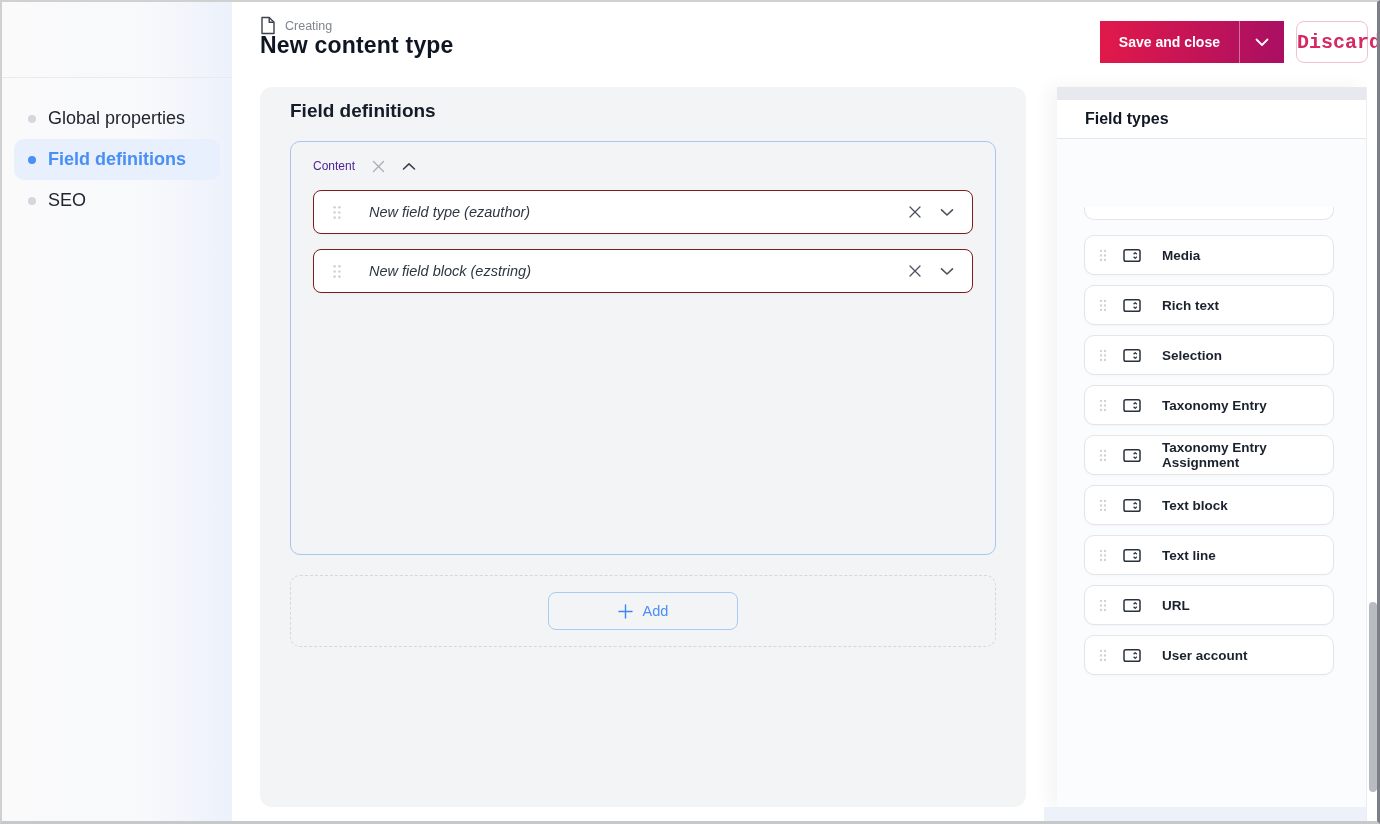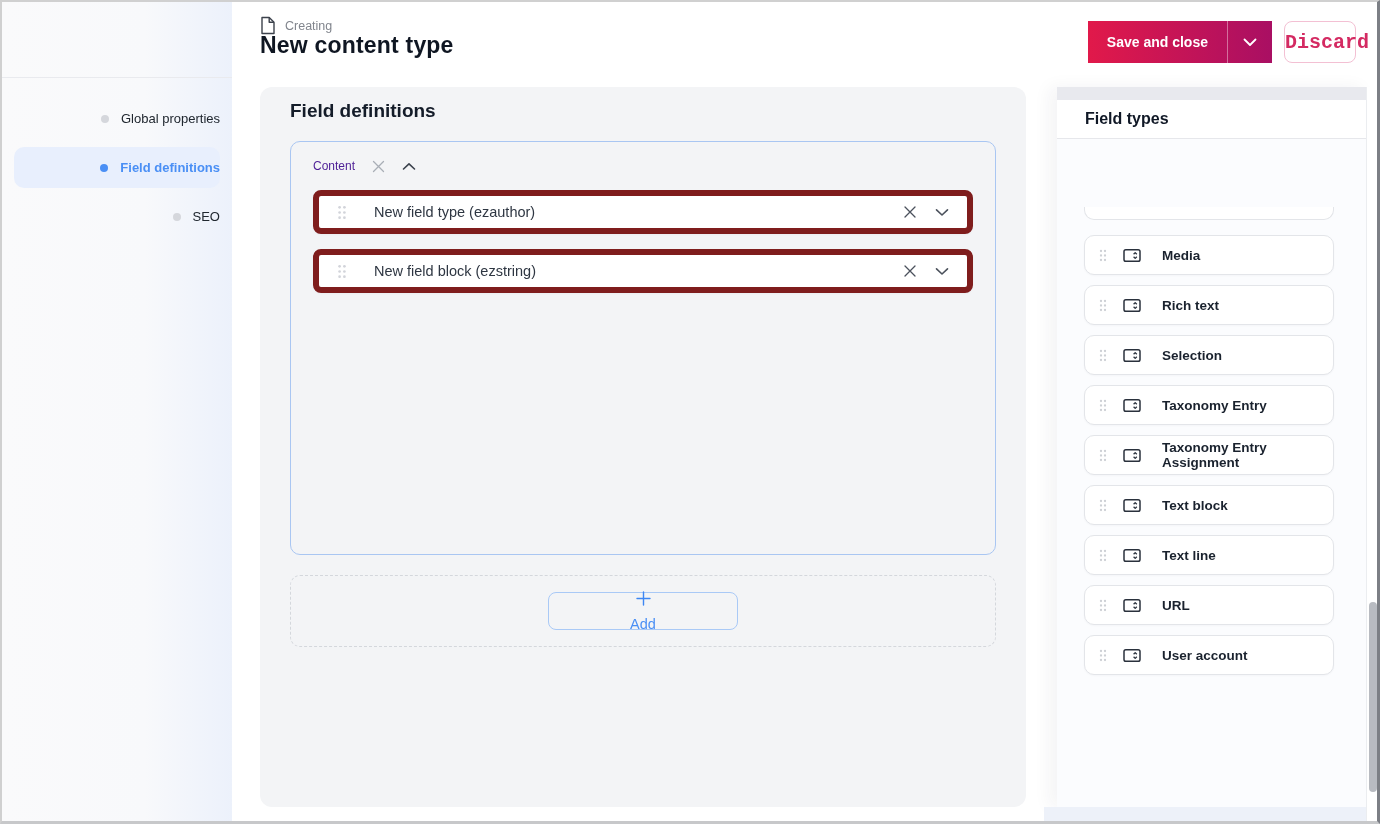--- a/index.html
+++ b/index.html
@@ -8,27 +8,27 @@
   .window{
     position:relative; width:1380px; height:824px; background:#fff; overflow:hidden;
     border-top:2px solid #d0d0d0; border-left:2px solid #d0d0d0;
     border-bottom:3px solid #c7c8ca; border-right:3px solid #7c7f85;
   }
   
   .sidebar{ position:absolute; left:0; top:0; bottom:0; width:230px;
     background:linear-gradient(90deg,#fafafb 0%,#f8f9fb 62%,#ecf1fb 100%); }
   .sidebar-divider{ position:absolute; left:0; right:0; top:75px; height:1px; background:#e9eaee; }
   .side-nav{ position:absolute; top:96px; left:0; right:0; }
-  .nav-item{ height:41px; margin:0 12px 8px 12px; border-radius:10px; display:flex; align-items:center;
-    padding-left:14px; gap:12px; font-size:13px; color:#20272f; cursor:pointer;justify-content:flex-end; }
+  .nav-item{ height:41px; margin:0 12px 0 12px; border-radius:10px; display:flex; align-items:center;
+    padding-left:14px; gap:12px; font-size:18px; color:#20272f; cursor:pointer; }
   .nav-item .dot{ width:8px; height:8px; border-radius:50%; background:#d5d7dc; flex:0 0 auto; }
   .nav-item.active{ background:var(--accent-blue-bg,#e8effd); color:var(--accent-blue,#4a8ff5); font-weight:700; }
   .nav-item.active .dot{ background:var(--accent-blue,#4a8ff5); }
   
-  .header{ position:absolute; left:230px; right:12px; top:0; height:85px; background:#fff; }
+  .header{ position:absolute; left:230px; right:0; top:0; height:85px; background:#fff; }
   .kicker{ position:absolute; left:28px; top:14px; display:flex; align-items:center; gap:9px;
     font-size:12.5px; color:#81858d; }
   .page-title{ position:absolute; left:28px; top:30px; font-size:23px; font-weight:800; color:#0f1622;
     letter-spacing:.2px; }
   .save-group{ position:absolute; top:19px; right:93px; height:42px; display:flex; border-radius:0;
     overflow:hidden; cursor:pointer;
     background:linear-gradient(90deg,var(--brand-gradient-start,#e1194a) 0%,var(--brand-gradient-end,#a90f63) 100%); }
   .save-main{ padding:0 19px; display:flex; align-items:center; color:#fff; font-size:14px; font-weight:700; }
   .save-caret{ width:45px; display:flex; align-items:center; justify-content:center;
     border-left:1px solid rgba(255,255,255,.4); }
@@ -39,31 +39,31 @@
   
   .main-panel{ position:absolute; left:258px; top:85px; width:766px; height:720px;
     background:var(--panel-bg,#f3f4f6); border-radius:12px; }
   .main-heading{ position:absolute; left:30px; top:13px; font-size:19px; font-weight:800; color:#141c29; }
   .group-box{ position:absolute; left:30px; right:30px; top:54px; height:414px;
     border:1px solid #a9c6f2; border-radius:10px; background:transparent; }
   .group-head{ position:absolute; left:22px; top:12px; height:24px; display:flex; align-items:center; gap:16px; }
   .group-name{ font-size:12px; font-weight:500; color:#4c1d95; }
   .icon-btn{ background:none; border:none; padding:0; display:flex; align-items:center; cursor:pointer; }
   .rows{ position:absolute; left:22px; right:22px; top:48px; }
-  .field-row{ height:44px; background:#fff; border:6px solid #7f1d1d; border-radius:8px;
+  .field-row{ height:44px; background:#fff; border:1px solid #7f1d1d; border-radius:8px;
     display:flex; align-items:center; padding:0 18px; margin-bottom:15px;
-    box-shadow:0 1px 2px rgba(25,35,55,.03); }
+    box-shadow:0 1px 2px rgba(25,35,55,.03);font-style:italic; }
   .field-row .handle{ color:#d2d4da; display:flex; cursor:grab; }
   .field-row .row-label{ margin-left:27px; font-size:14.5px; color:#2e3642; flex:1 1 auto; }
   .row-icons{ display:flex; align-items:center; gap:17px; }
   .add-zone{ position:absolute; left:30px; right:30px; top:488px; height:72px;
     border:1px dashed #d4d7dc; border-radius:10px; display:flex; align-items:center; justify-content:center; }
   .add-btn{ width:190px; height:38px; background:transparent; border:1px solid #a9c9f6; border-radius:8px;
     color:var(--accent-blue,#3d86f3); font-size:14.5px; display:flex; align-items:center; justify-content:center;
-    gap:10px; font-family:"Liberation Sans",sans-serif; cursor:pointer;flex-direction:column; }
+    gap:10px; font-family:"Liberation Sans",sans-serif; cursor:pointer; }
   
   .right-panel{ position:absolute; left:1055px; top:85px; width:312px; height:720px; background:#fbfcfe;
     box-shadow:-8px 0 16px rgba(30,40,60,.05); }
   .panel-topstrip{ height:13px; background:#e8e9ee; }
   .panel-header{ height:39px; background:#fff; border-bottom:1px solid #e6e7eb; display:flex;
     align-items:center; padding-left:28px; }
   .panel-title{ font-size:16px; font-weight:800; color:#101826; }
   .panel-body{ position:relative; height:668px; overflow:hidden; }
   .search-wrap{ position:absolute; left:27px; right:21px; top:21px; height:44px; }
   .search-input{ width:100%; height:100%; border:1px solid #d8dade; border-radius:12px; background:#fff;

